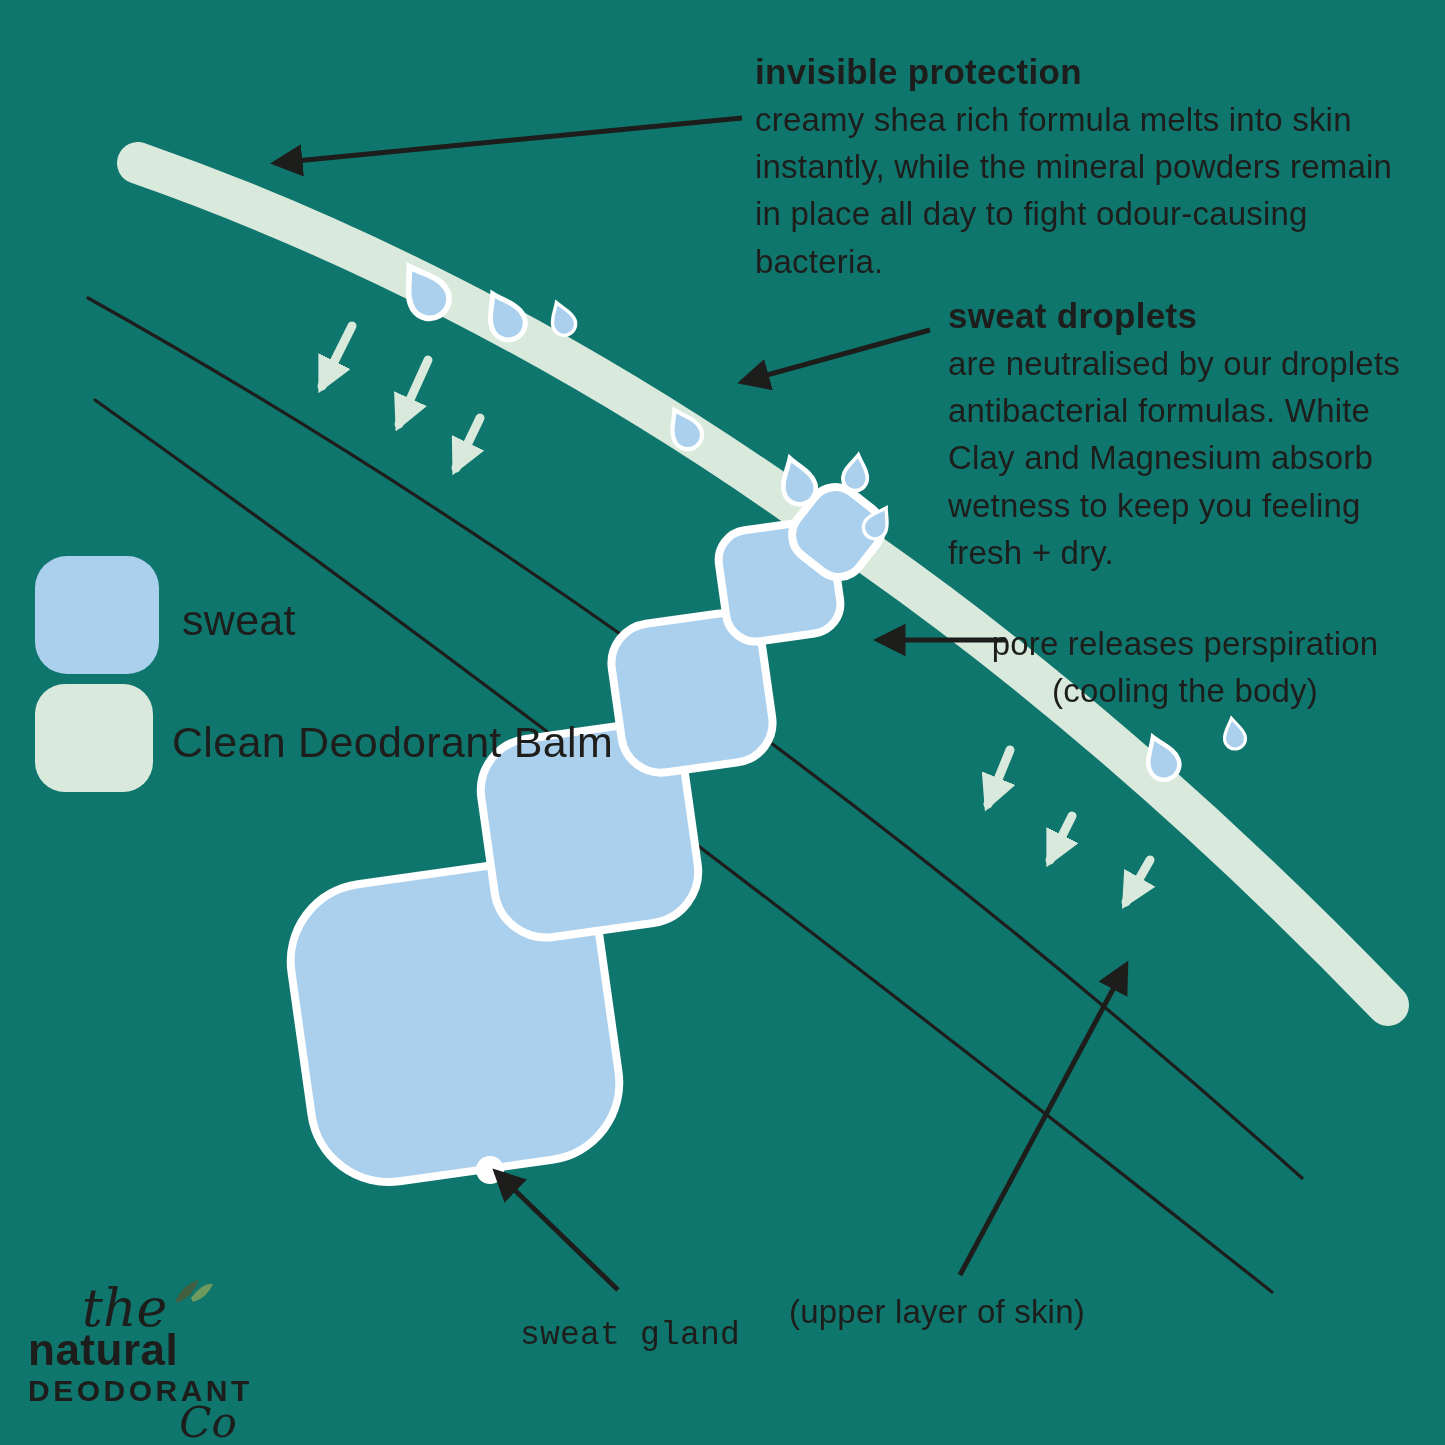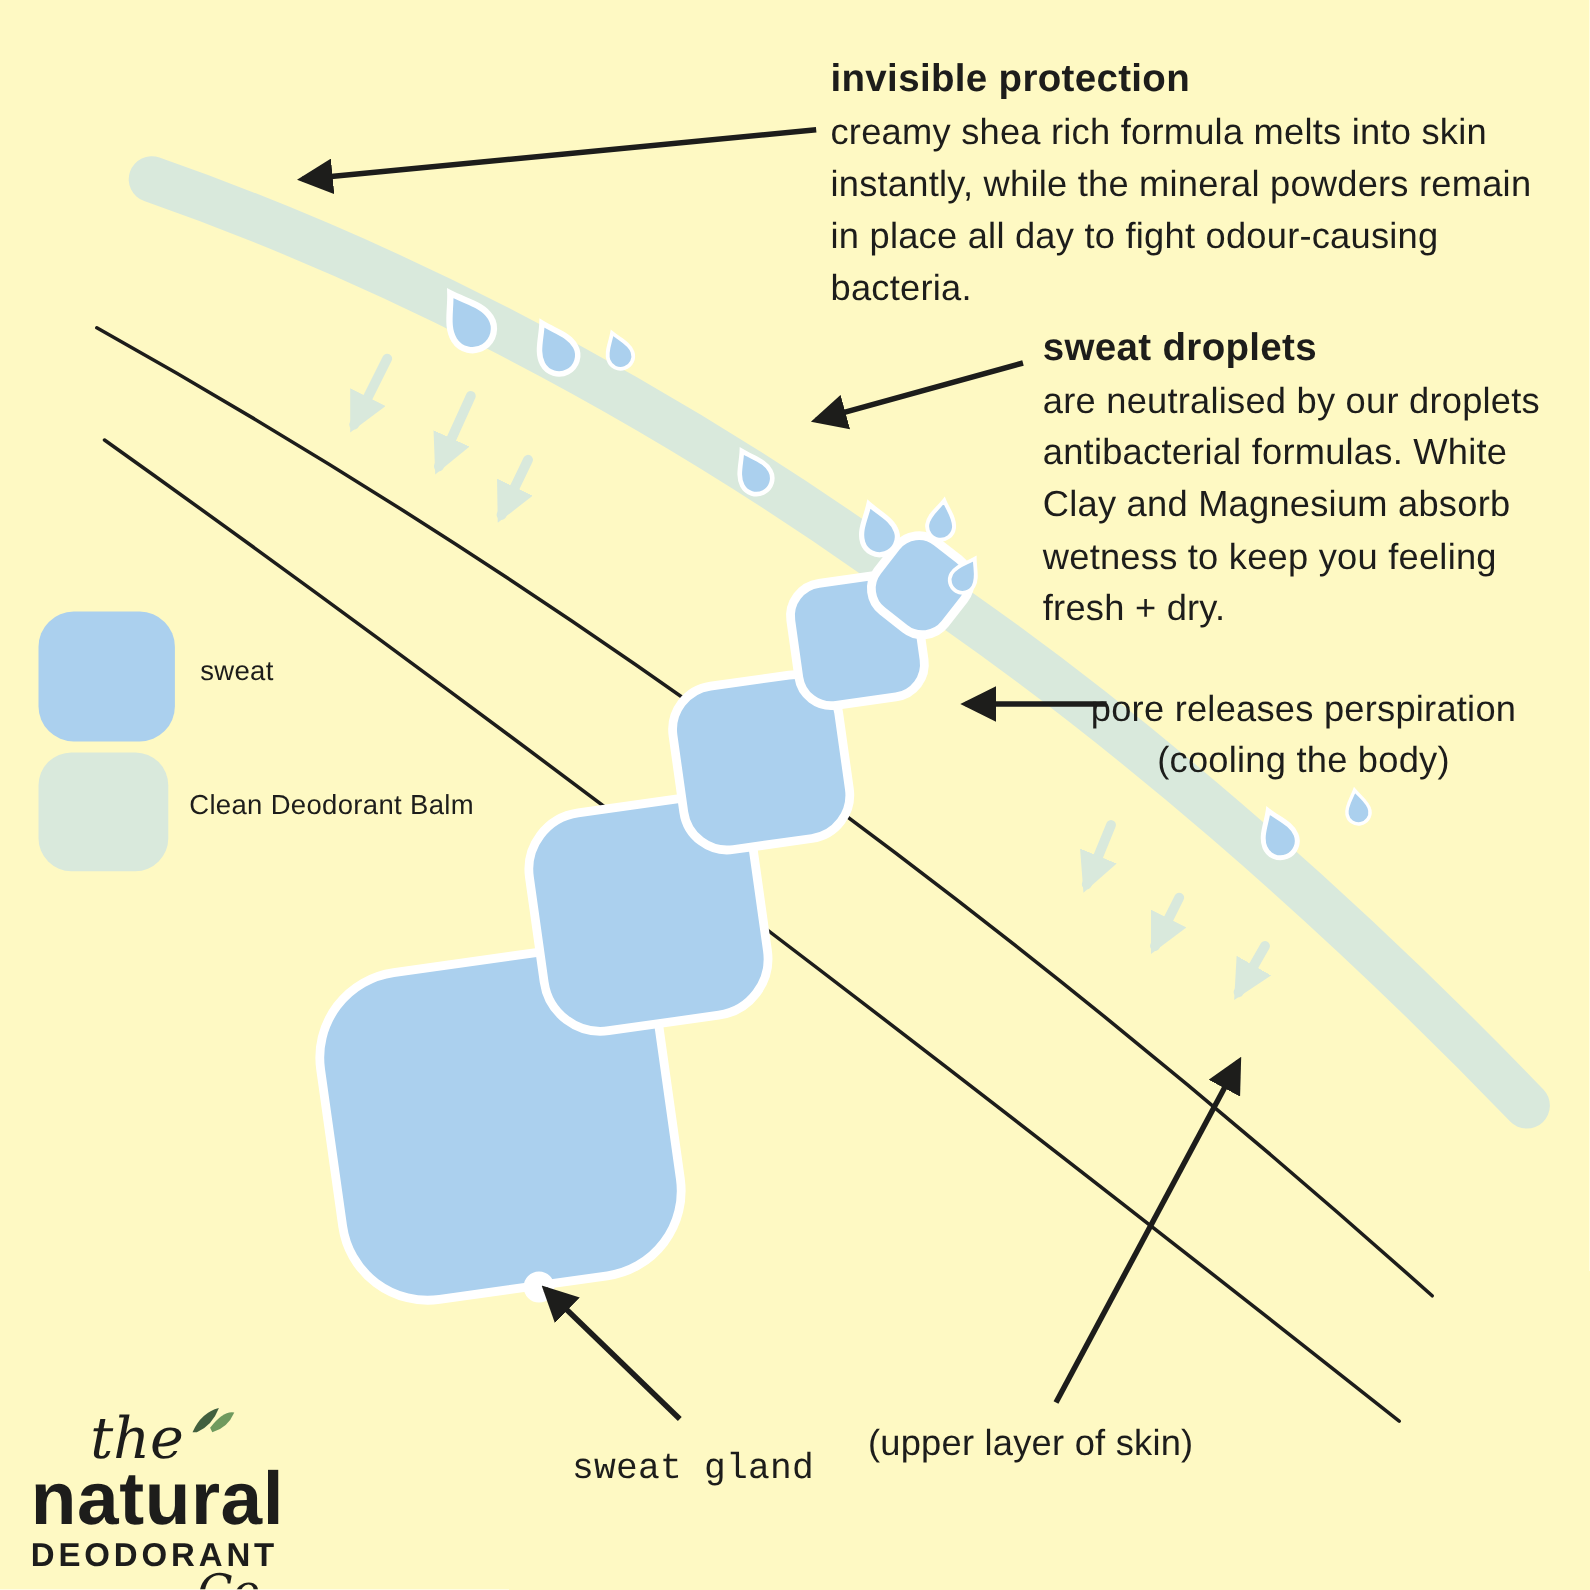--- a/index.html
+++ b/index.html
@@ -1,20 +1,20 @@
 <!DOCTYPE html>
 <html><head>
 <meta charset="utf-8">
 <style>
   html, body { margin: 0; padding: 0; background: #ffffff; }
   .canvas {
     position: relative;
     width: 1445px;
     height: 1445px;
-    background: #fef9c3;
+    background: #0f766e;
     overflow: hidden;
     font-family: "Liberation Sans", sans-serif;
     color: #1d1d1b;
   }
   svg.diagram {
     position: absolute;
     left: 0; top: 0;
     width: 1445px; height: 1445px;
   }
   .ink-line path {
@@ -55,38 +55,38 @@
   .annot p {
     margin: 0;
     font-size: 33px;
     line-height: 1.43;
     letter-spacing: 0.2px;
   }
   .annot.center { text-align: center; }
   .nowrap { white-space: nowrap; }
   .legend-label {
     position: absolute;
-    font-size: 25px;
+    font-size: 43px;
     letter-spacing: 0.3px;
   }
   .logo {
     position: absolute;
     width: 280px;
     line-height: 1;
   }
   .logo-the-row { display: flex; align-items: flex-start; margin-left: 54px; }
   .logo-the {
     font-family: "DejaVu Serif", serif;
     font-style: italic;
     font-size: 52px;
   }
   .logo-leaves { margin-left: 2px; margin-top: -8px; }
   .logo-natural {
     font-weight: bold;
-    font-size: 68px;
+    font-size: 44px;
     letter-spacing: 0.5px;
     margin-top: -6px;
   }
   .logo-deodorant {
     font-size: 30px;
     font-weight: bold;
     letter-spacing: 3.5px;
     margin-top: 4px;
   }
   .logo-co-row { text-align: center; margin-left: 80px; margin-top: -4px; }

